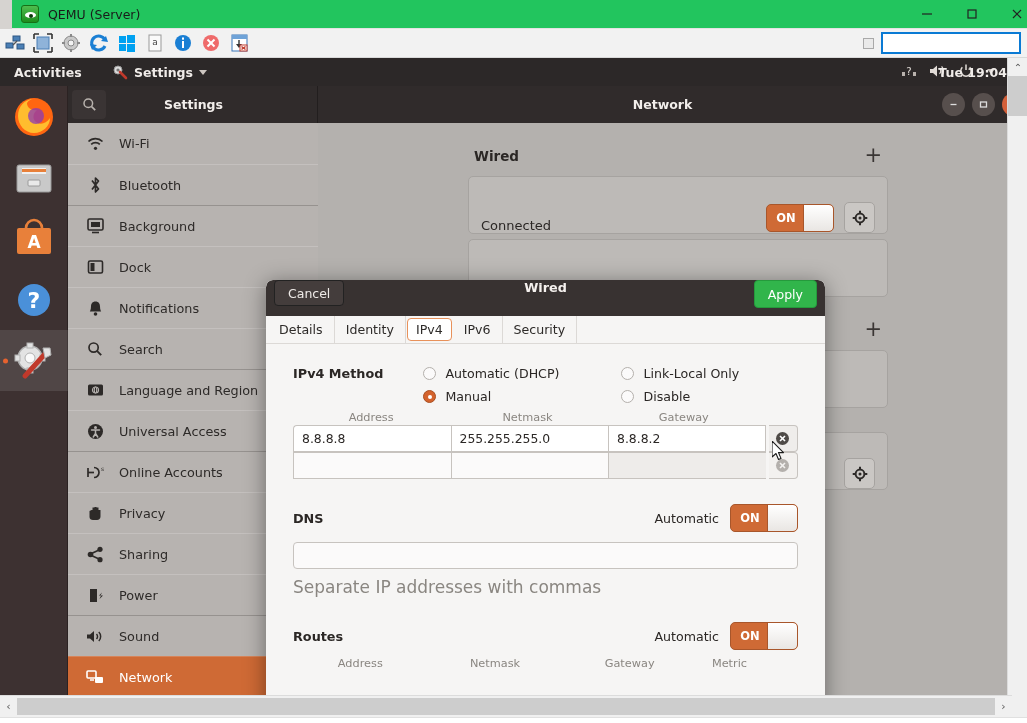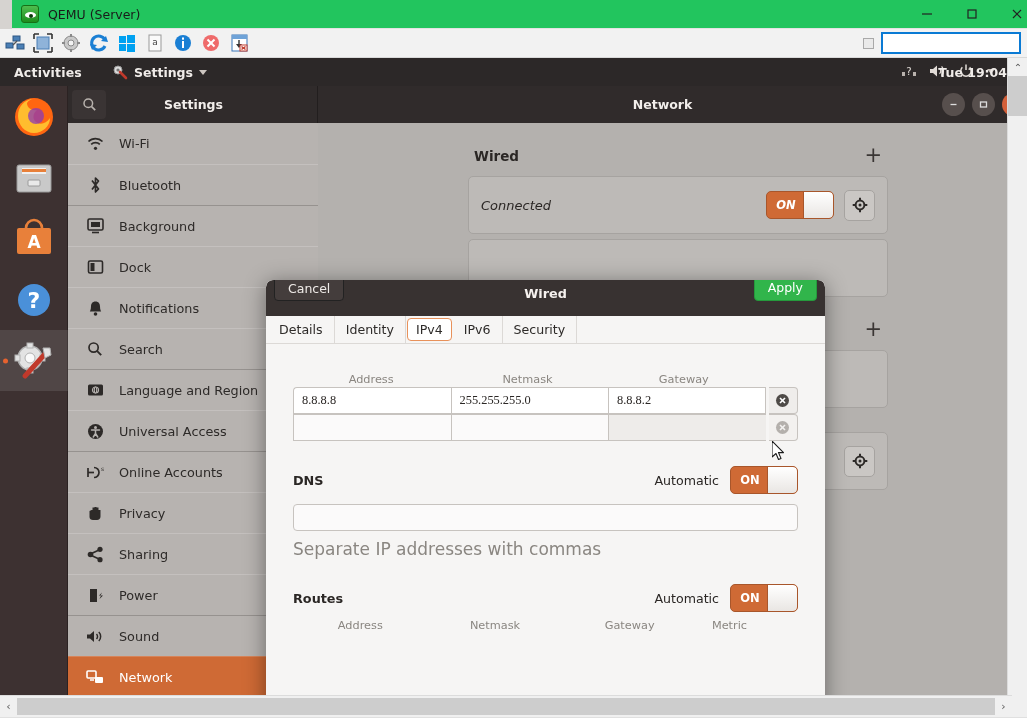--- a/index.html
+++ b/index.html
@@ -156,21 +156,21 @@
   }
   .net-inner { position: absolute; left: 150px; top: 0; width: 420px; }
   .net-row-head {
     display: flex; align-items: center; justify-content: space-between;
     padding: 22px 6px 10px 6px;
   }
   .net-sec-title { font-weight: bold; font-size: 13.5px; color: #2b2725; }
   .net-plus { font-size: 21px; color: #3a3634; line-height: 1; }
   .net-card {
     background: #bdbab7; border: 1px solid #a6a3a0; border-radius: 5px;
-    height: 58px; display: flex; align-items: center; padding: 0 12px; font-style: italic;
+    height: 58px; display: flex; align-items: flex-end; padding: 0 12px;
   }
   .net-card-label { font-size: 13px; color: #2b2725; }
   .net-card-right { margin-left: auto; display: flex; align-items: center; gap: 10px; }
   .net-card2 { height: 58px; margin-top: 5px; }
   .net-card3 { height: 58px; margin-top: 24px; }
 
   .switch {
     width: 68px; height: 28px; border-radius: 5px; border: 1px solid #a8562b;
     background: #cf6a35; display: flex; align-items: center; position: relative; overflow: hidden;
   }
@@ -187,22 +187,22 @@
     background: #cac7c4; display: flex; align-items: center; justify-content: center;
   }
 
   
   .dialog {
     position: absolute; left: 266px; top: 222px; width: 559px; height: 473px;
     background: #f6f5f4; border-radius: 7px 7px 0 0;
     box-shadow: 0 3px 22px rgba(0,0,0,.42); overflow: hidden;
   }
   .dlg-header {
-    height: 36px; background: #383231; display: flex; align-items: flex-end;
-    padding: 15px 8px; position: relative; border-radius: 7px 7px 0 0;
+    height: 36px; background: #383231; display: flex; align-items: flex-start;
+    padding: 0 8px; position: relative; border-radius: 7px 7px 0 0;
   }
   .dlg-cancel {
     height: 26px; padding: 0 13px; border-radius: 4px;
     border: 1px solid #222; background: #443d3c; color: #eeeae7;
     font-size: 12.5px; display: flex; align-items: center;
   }
   .dlg-title {
     position: absolute; left: 0; right: 0; text-align: center;
     color: #f5f1ee; font-weight: bold; font-size: 12.8px;
   }
@@ -247,21 +247,21 @@
     margin-top: 25px;
   }
   .auto-wrap { display: flex; align-items: center; gap: 11px; }
   .auto-label { font-size: 12.6px; color: #2b2725; }
 
   .tbl-headrow { display: flex; margin-top: 7px; padding-right: 36px; }
   .tbl-h {
     font-size: 11.3px; color: #8a8681; text-align: center;
   }
   .addr-grid { margin-top: 1px; }
-  .addr-row { display: flex; align-items: center; font-family: Liberation Serif, serif; }
+  .addr-row { display: flex; align-items: center; }
   .addr-cell {
     height: 27px; border: 1px solid #c7c3bf; border-right: none;
     background: #ffffff; display: flex; align-items: center;
     padding: 0 8px; font-size: 12.4px; color: #2b2725;
   }
   .addr-row.first .addr-cell:first-child { border-radius: 4px 0 0 0; }
   .addr-row.empty .addr-cell { background: #fbfafa; }
   .addr-row.empty .addr-cell:nth-child(3) { background: #eeecea; }
   .addr-row.empty .addr-cell:last-of-type { border-right: 1px solid #c7c3bf; }
   .addr-row.first .addr-cell:nth-last-child(2) { border-right: 1px solid #c7c3bf; }
@@ -763,20 +763,41 @@
       <div class="dlg-tabs">
         <div class="dlg-tab">Details</div>
         <div class="dlg-tab">Identity</div>
         <div class="dlg-tab active">IPv4</div>
         <div class="dlg-tab">IPv6</div>
         <div class="dlg-tab">Security</div>
       </div>
 
       <div class="dlg-body">
 
+        <div class="method-row">
+          <span class="field-label">IPv4 Method</span>
+          <div class="method-grid">
+            <div class="radio-opt">
+              <span class="radio"></span>
+              <span>Automatic (DHCP)</span>
+            </div>
+            <div class="radio-opt">
+              <span class="radio"></span>
+              <span>Link-Local Only</span>
+            </div>
+            <div class="radio-opt">
+              <span class="radio checked"></span>
+              <span>Manual</span>
+            </div>
+            <div class="radio-opt">
+              <span class="radio"></span>
+              <span>Disable</span>
+            </div>
+          </div>
+        </div>
 
         <div class="tbl-headrow">
           <span class="tbl-h" style="width:160px">Address</span>
           <span class="tbl-h" style="width:160px">Netmask</span>
           <span class="tbl-h" style="width:160px">Gateway</span>
         </div>
         <div class="addr-grid">
           <div class="addr-row first">
             <span class="addr-cell" style="width:160px">8.8.8.8</span>
             <span class="addr-cell" style="width:160px">255.255.255.0</span>

